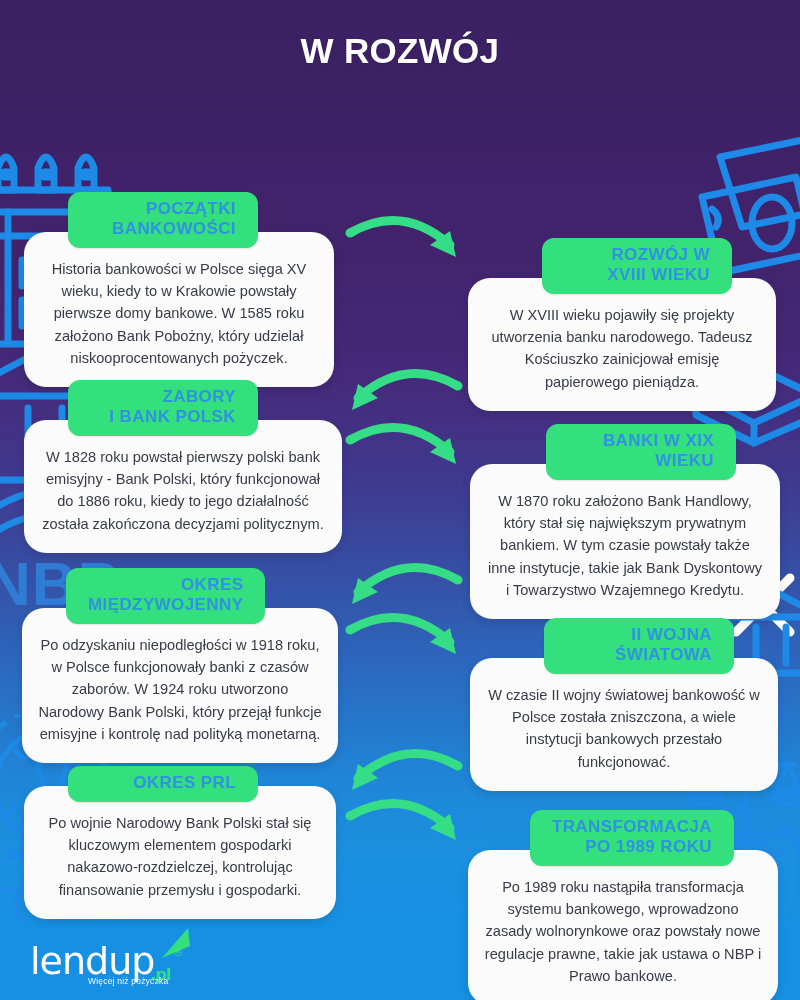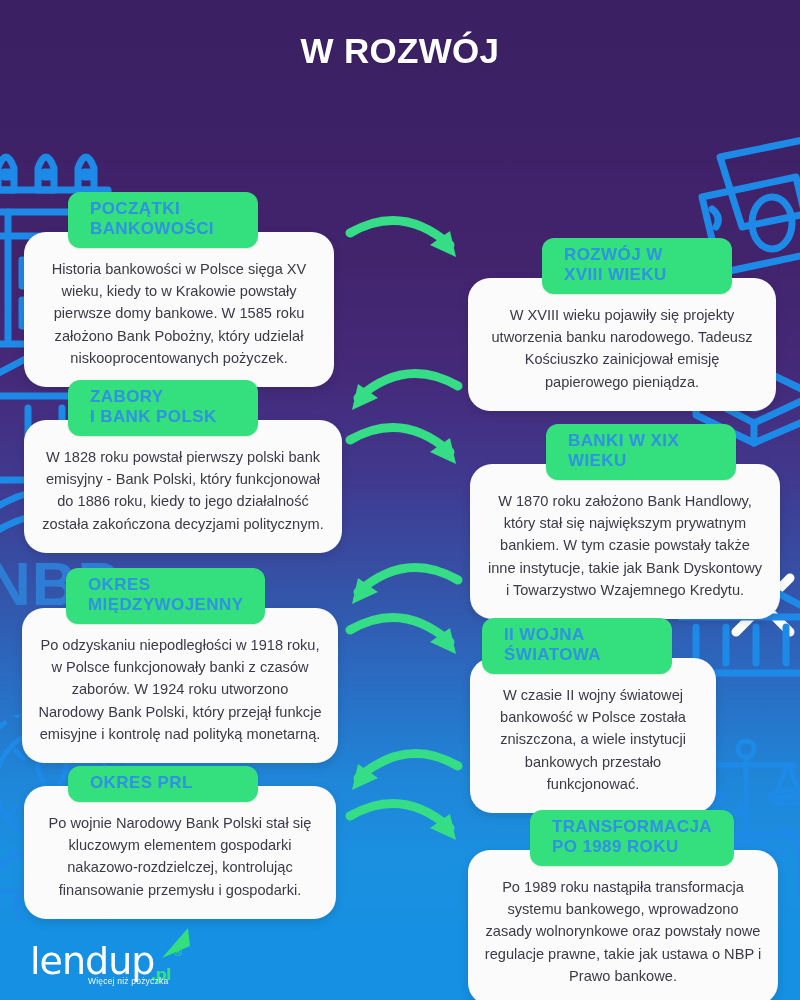--- a/index.html
+++ b/index.html
@@ -63,21 +63,21 @@
     margin:0 auto;
     width:fit-content;
     min-width:190px;
     background:#33e07d;
     border-radius:12px;
     padding:7px 22px 9px 22px;
     color:#2f92e2;
     font-weight:bold;
     font-size:17px;
     line-height:1.18;
-    text-align:left;
+    text-align:right;
     letter-spacing:.4px;
     z-index:3;
     white-space:pre-line;
     box-shadow:0 1px 2px rgba(0,0,0,.10);
   }
   .panel {
     position:relative;
     margin-top:-16px;
     background:#fbfbfb;
     border-radius:22px;
@@ -323,21 +323,21 @@
 WIEKU</div>
     <div class="panel">W 1870 roku założono Bank Handlowy, który stał się największym prywatnym bankiem. W tym czasie powstały także inne instytucje, takie jak Bank Dyskontowy i Towarzystwo Wzajemnego Kredytu.</div>
   </div>
 
   <div class="card card-left" style="left:22px; top:568px; width:316px;">
     <div class="pill">OKRES
 MIĘDZYWOJENNY</div>
     <div class="panel">Po odzyskaniu niepodległości w 1918 roku, w Polsce funkcjonowały banki z czasów zaborów. W 1924 roku utworzono Narodowy Bank Polski, który przejął funkcje emisyjne i kontrolę nad polityką monetarną.</div>
   </div>
 
-  <div class="card card-right" style="left:470px; top:618px; width:246px;">
+  <div class="card card-right" style="left:470px; top:618px; width:308px;">
     <div class="pill">II WOJNA
 ŚWIATOWA</div>
     <div class="panel">W czasie II wojny światowej bankowość w Polsce została zniszczona, a wiele instytucji bankowych przestało funkcjonować.</div>
   </div>
 
   <div class="card card-left" style="left:24px; top:766px; width:312px;">
     <div class="pill">OKRES PRL</div>
     <div class="panel">Po wojnie Narodowy Bank Polski stał się kluczowym elementem gospodarki nakazowo-rozdzielczej, kontrolując finansowanie przemysłu i gospodarki.</div>
   </div>
 

